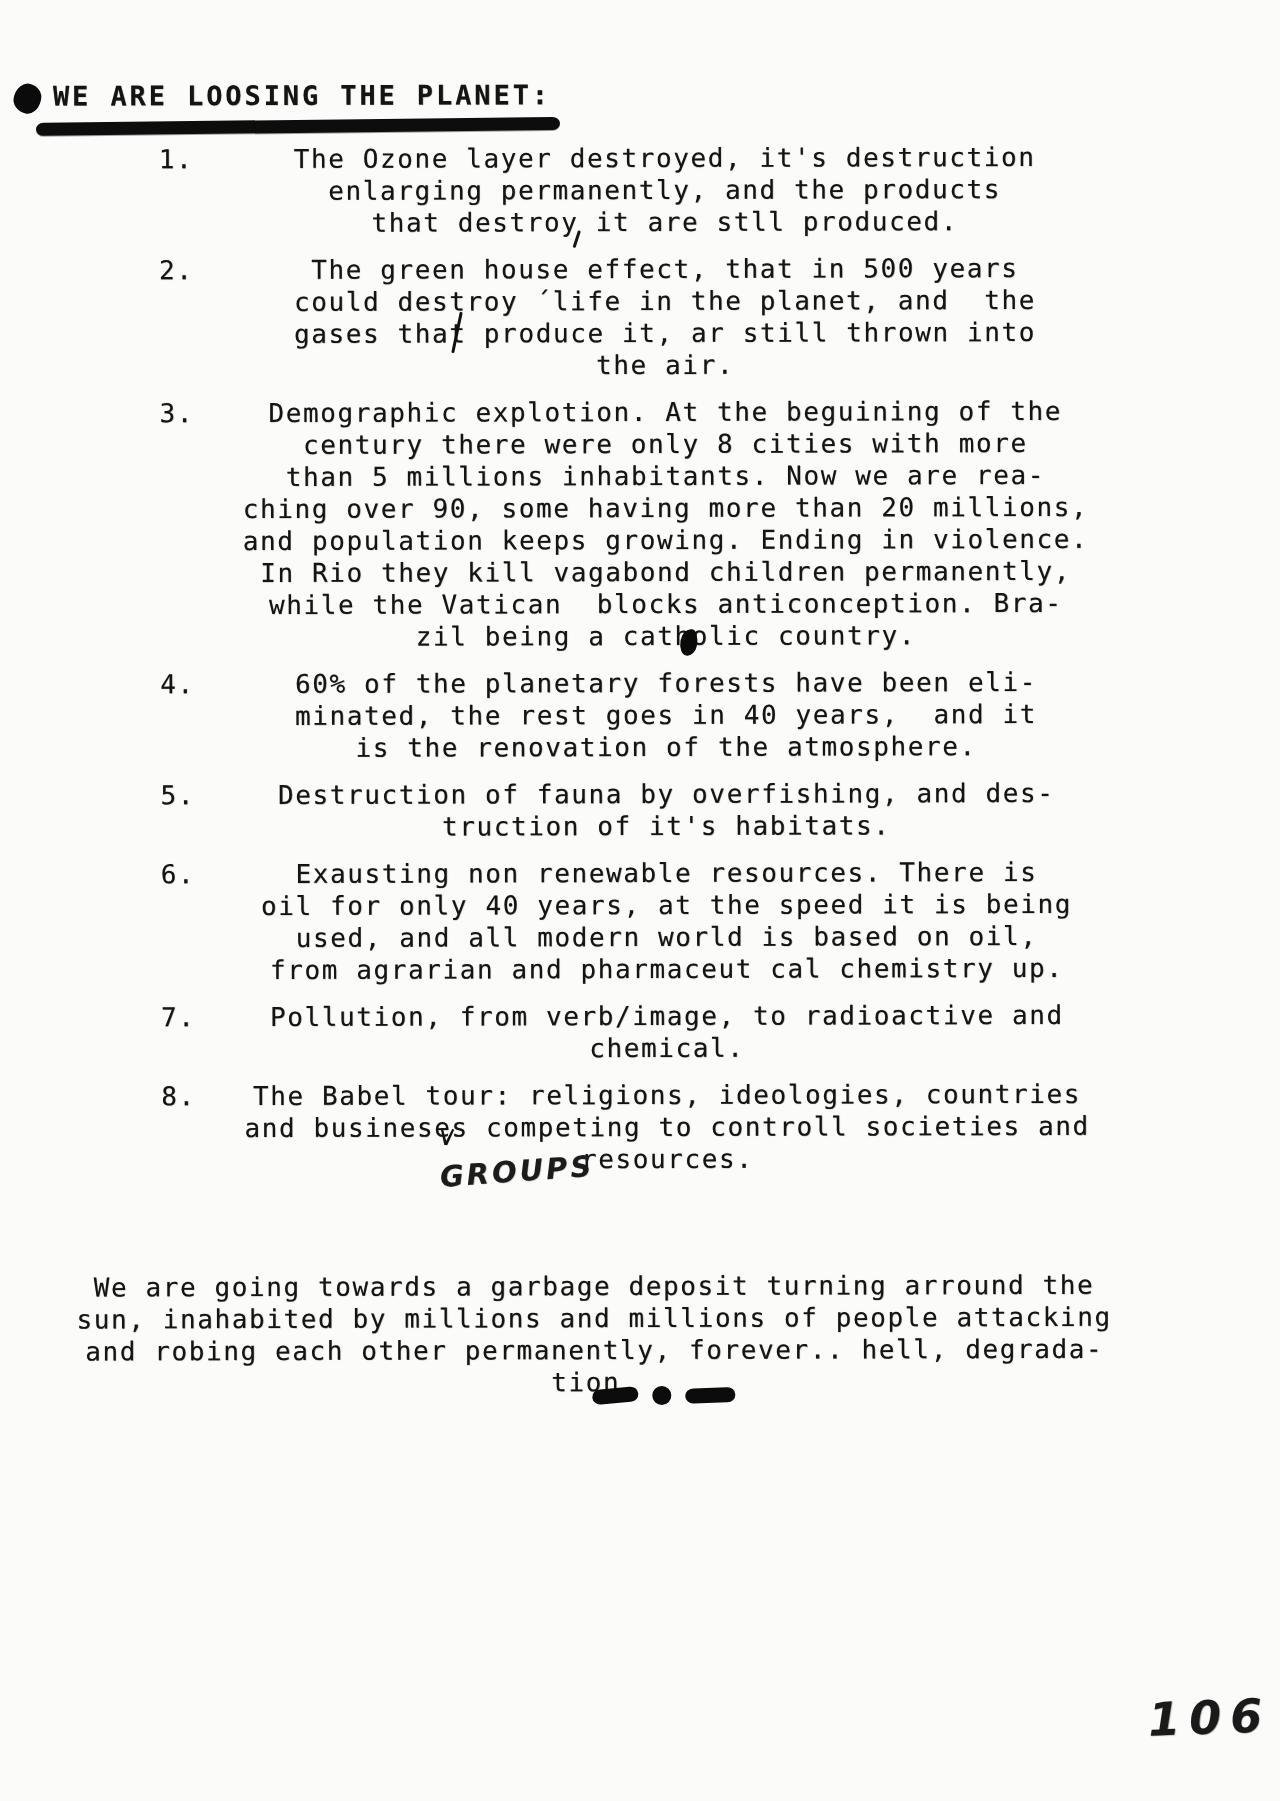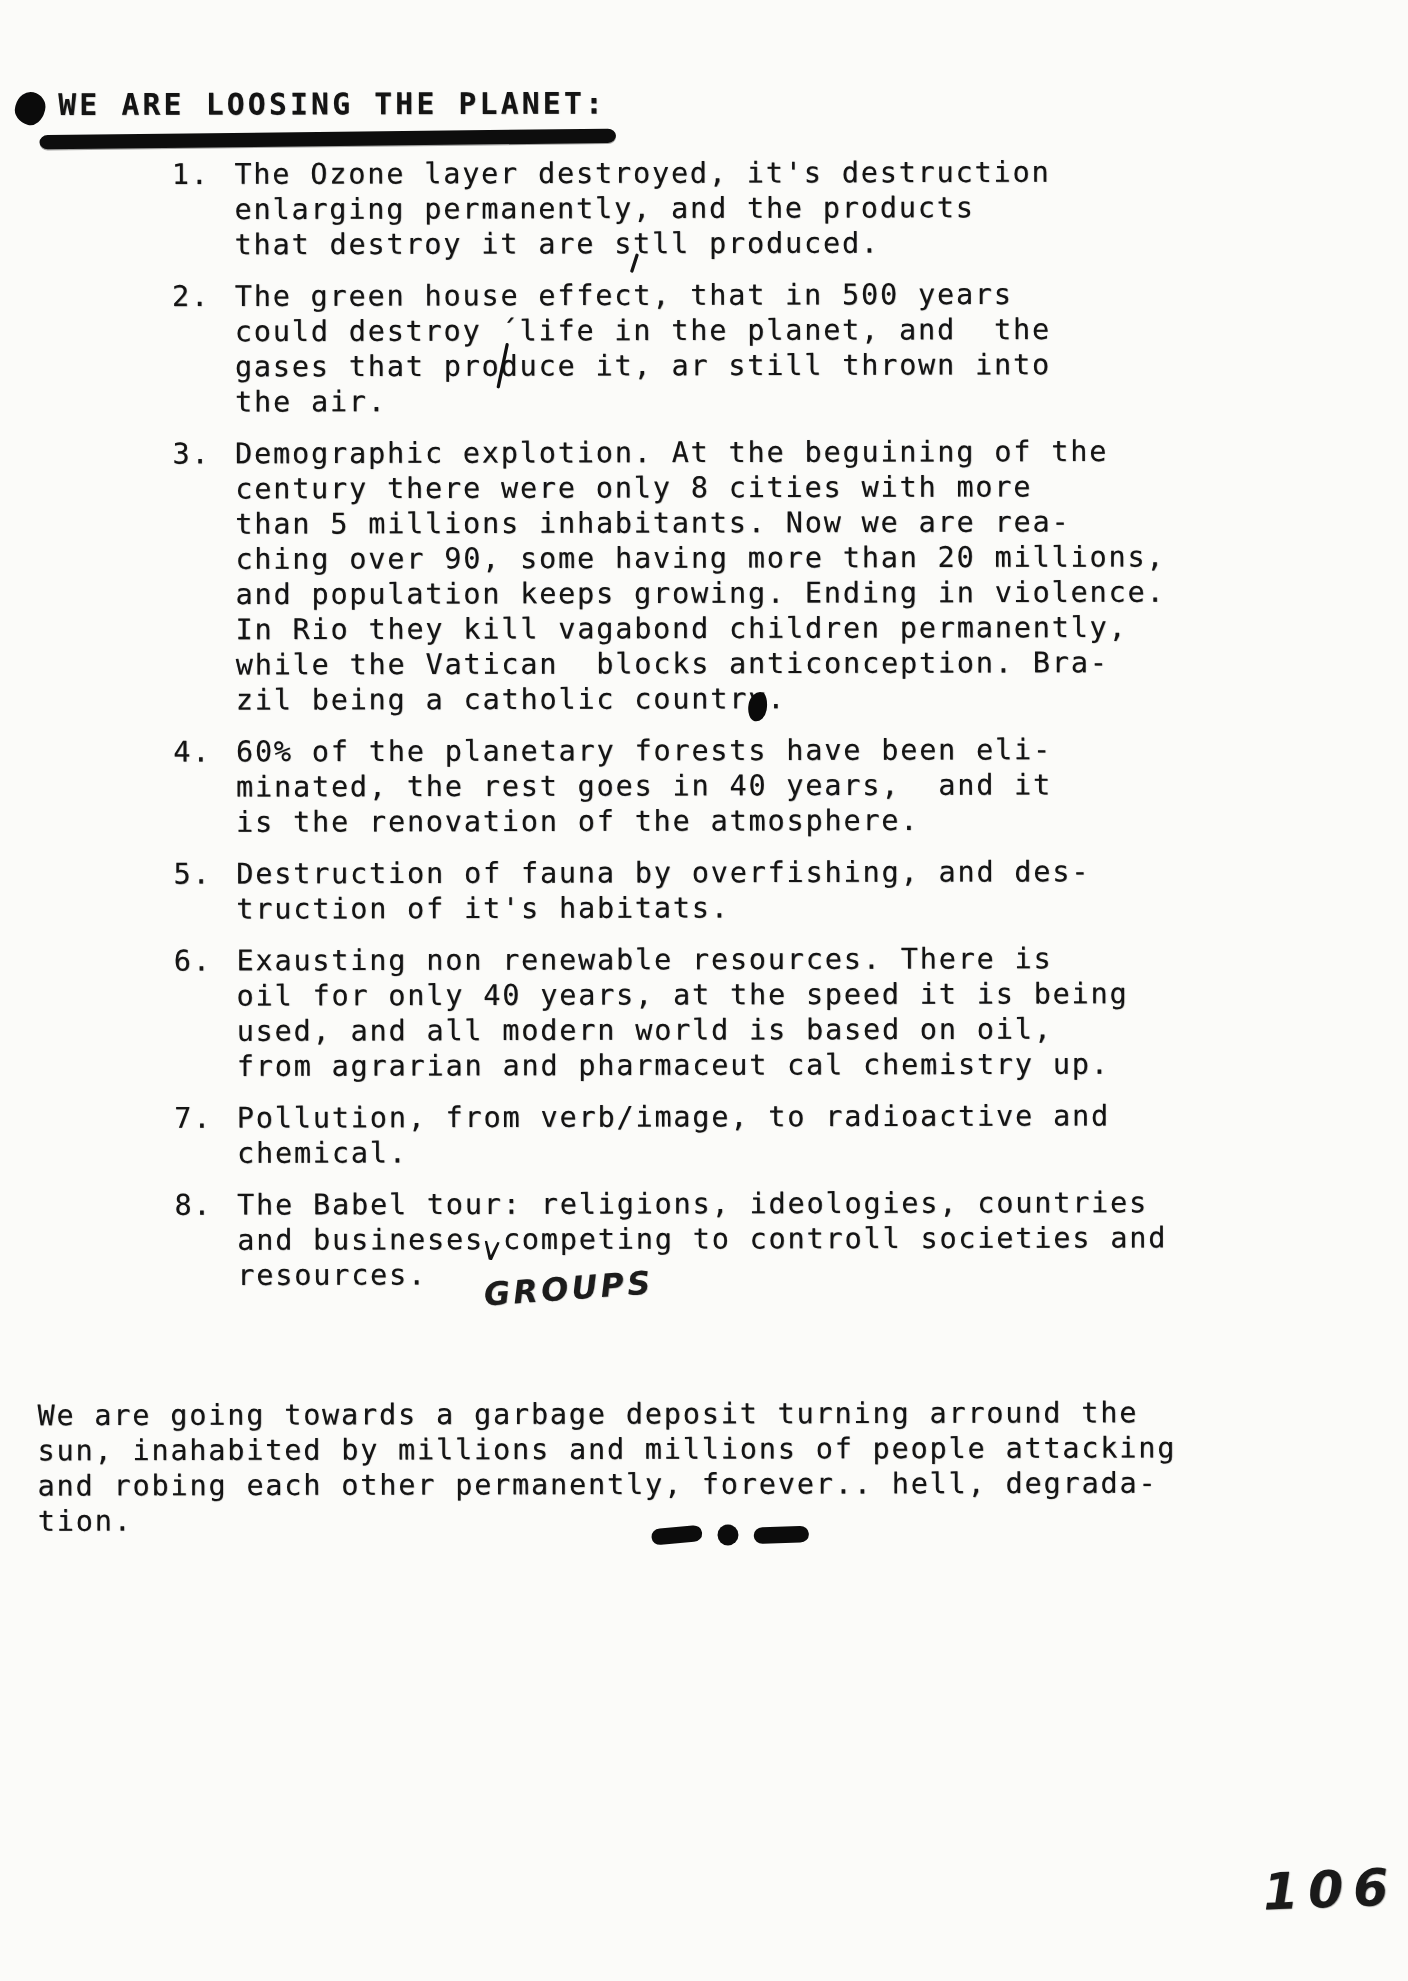--- a/index.html
+++ b/index.html
@@ -4,20 +4,21 @@
 <style>
   html,body{margin:0;padding:0;background:#e9e9e7;}
   .paper{
     position:relative;
     width:1280px;height:1801px;
     margin:0 auto;
     background:#fbfbf9;
     overflow:hidden;
     font-family:"DejaVu Sans Mono","Liberation Mono",monospace;
     color:#141414;
+    text-align:center;
   }
   .content{position:absolute;inset:0;transform:rotate(-0.15deg);}
   .ink{text-shadow:0.4px 0.3px 0.7px rgba(15,15,15,0.5);}
 
   
   .heading-wrap{position:absolute;left:16px;top:78px;display:flex;align-items:flex-start;}
   .blot{
     width:27px;height:30px;margin-top:4px;
     background:#0b0b0b;
     border-radius:55% 60% 50% 65% / 60% 50% 60% 50%;

